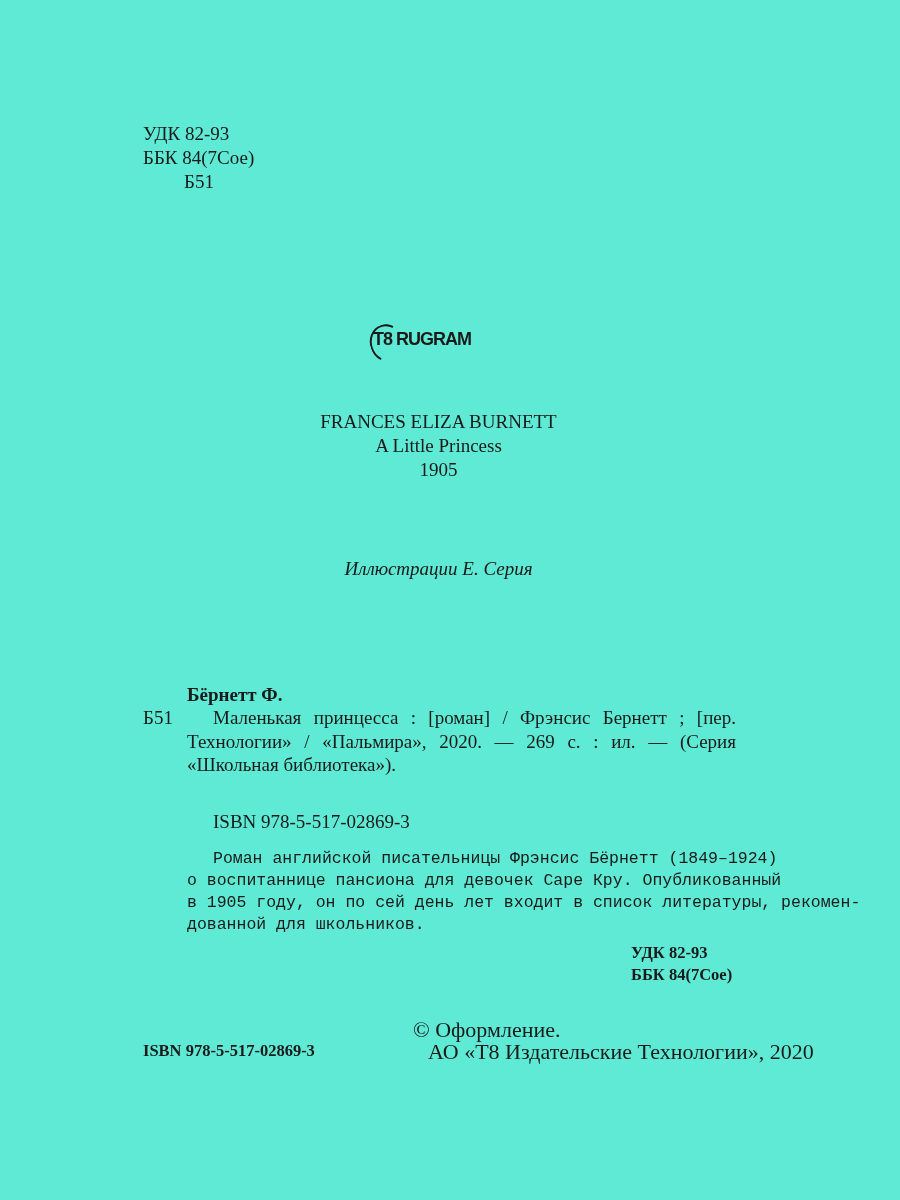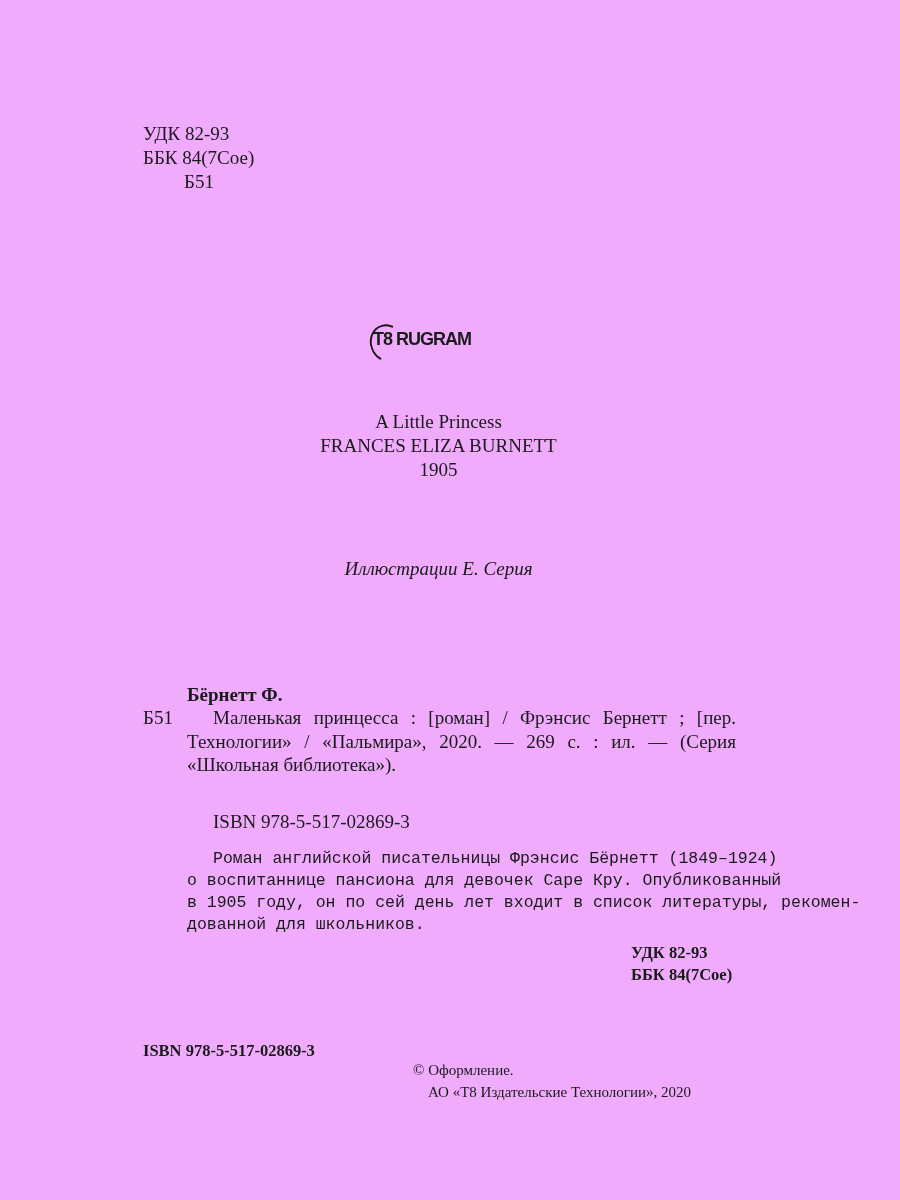--- a/index.html
+++ b/index.html
@@ -8,21 +8,21 @@
       height: 1200px;
       background: #ffffff;
       color: #1a1a1a;
       font-family: "DejaVu Serif", "Liberation Serif", serif;
       overflow: hidden;
     }
     .page {
       position: relative;
       width: 900px;
       height: 1200px;
-      background: #f0abfc;
+      background: #5eead4;
     }
     .abs { position: absolute; }
 
     
     .class-block {
       left: 143px;
       top: 122px;
       font-family: "Liberation Serif", serif;
       font-size: 19px;
       line-height: 24px;
@@ -147,23 +147,23 @@
       left: 143px;
       top: 1040px;
       font-family: "Liberation Serif", serif;
       font-weight: bold;
       font-size: 16.5px;
       line-height: 22px;
     }
 
     .copyright {
       left: 413px;
-      top: 1059px;
-      font-family: "Liberation Serif", serif;
-      font-size: 15px;
+      top: 1019px;
+      font-family: "Liberation Serif", serif;
+      font-size: 22px;
       line-height: 22px;
     }
     .copyright .sub { padding-left: 15px; display: block; }
   </style>
 </head>
 <body>
 
 <div class="page">
 
   <div class="abs class-block">
@@ -171,22 +171,22 @@
     <div>ББК 84(7Сое)</div>
     <div class="indent">Б51</div>
   </div>
 
   <div class="abs logo">
     <span class="arc"></span>
     <span class="logo-text">T8 RUGRAM</span>
   </div>
 
   <div class="abs title-block">
+    <div>FRANCES ELIZA BURNETT</div>
     <div>A Little Princess</div>
-    <div>FRANCES ELIZA BURNETT</div>
     <div>1905</div>
   </div>
 
   <div class="abs credit illustrator">Иллюстрации Е. Серия</div>
 
   <div class="abs cat-author">Бёрнетт Ф.</div>
   <div class="abs cat-code">Б51</div>
   <div class="abs cat-body">
     <span class="line first">Маленькая принцесса : [роман] / Фрэнсис Бернетт ; [пер.</span>
     <span class="line">Технологии» / «Пальмира», 2020. — 269 с. : ил. — (Серия</span>

